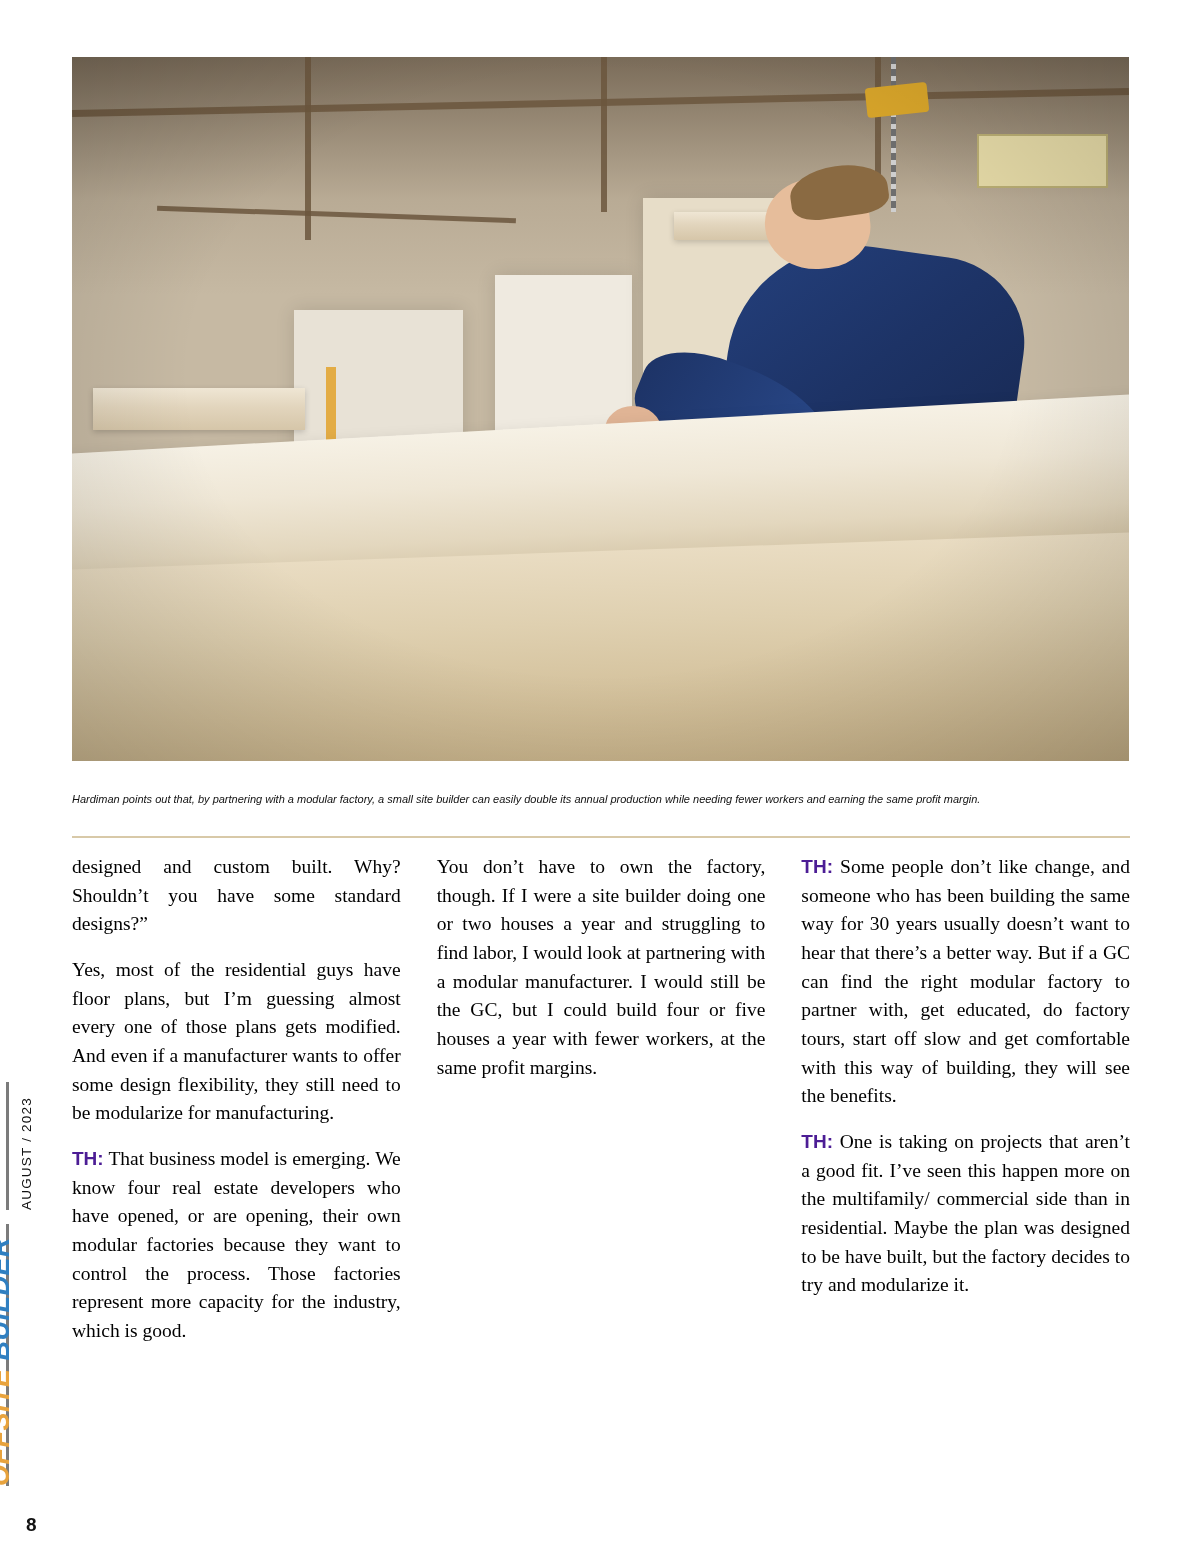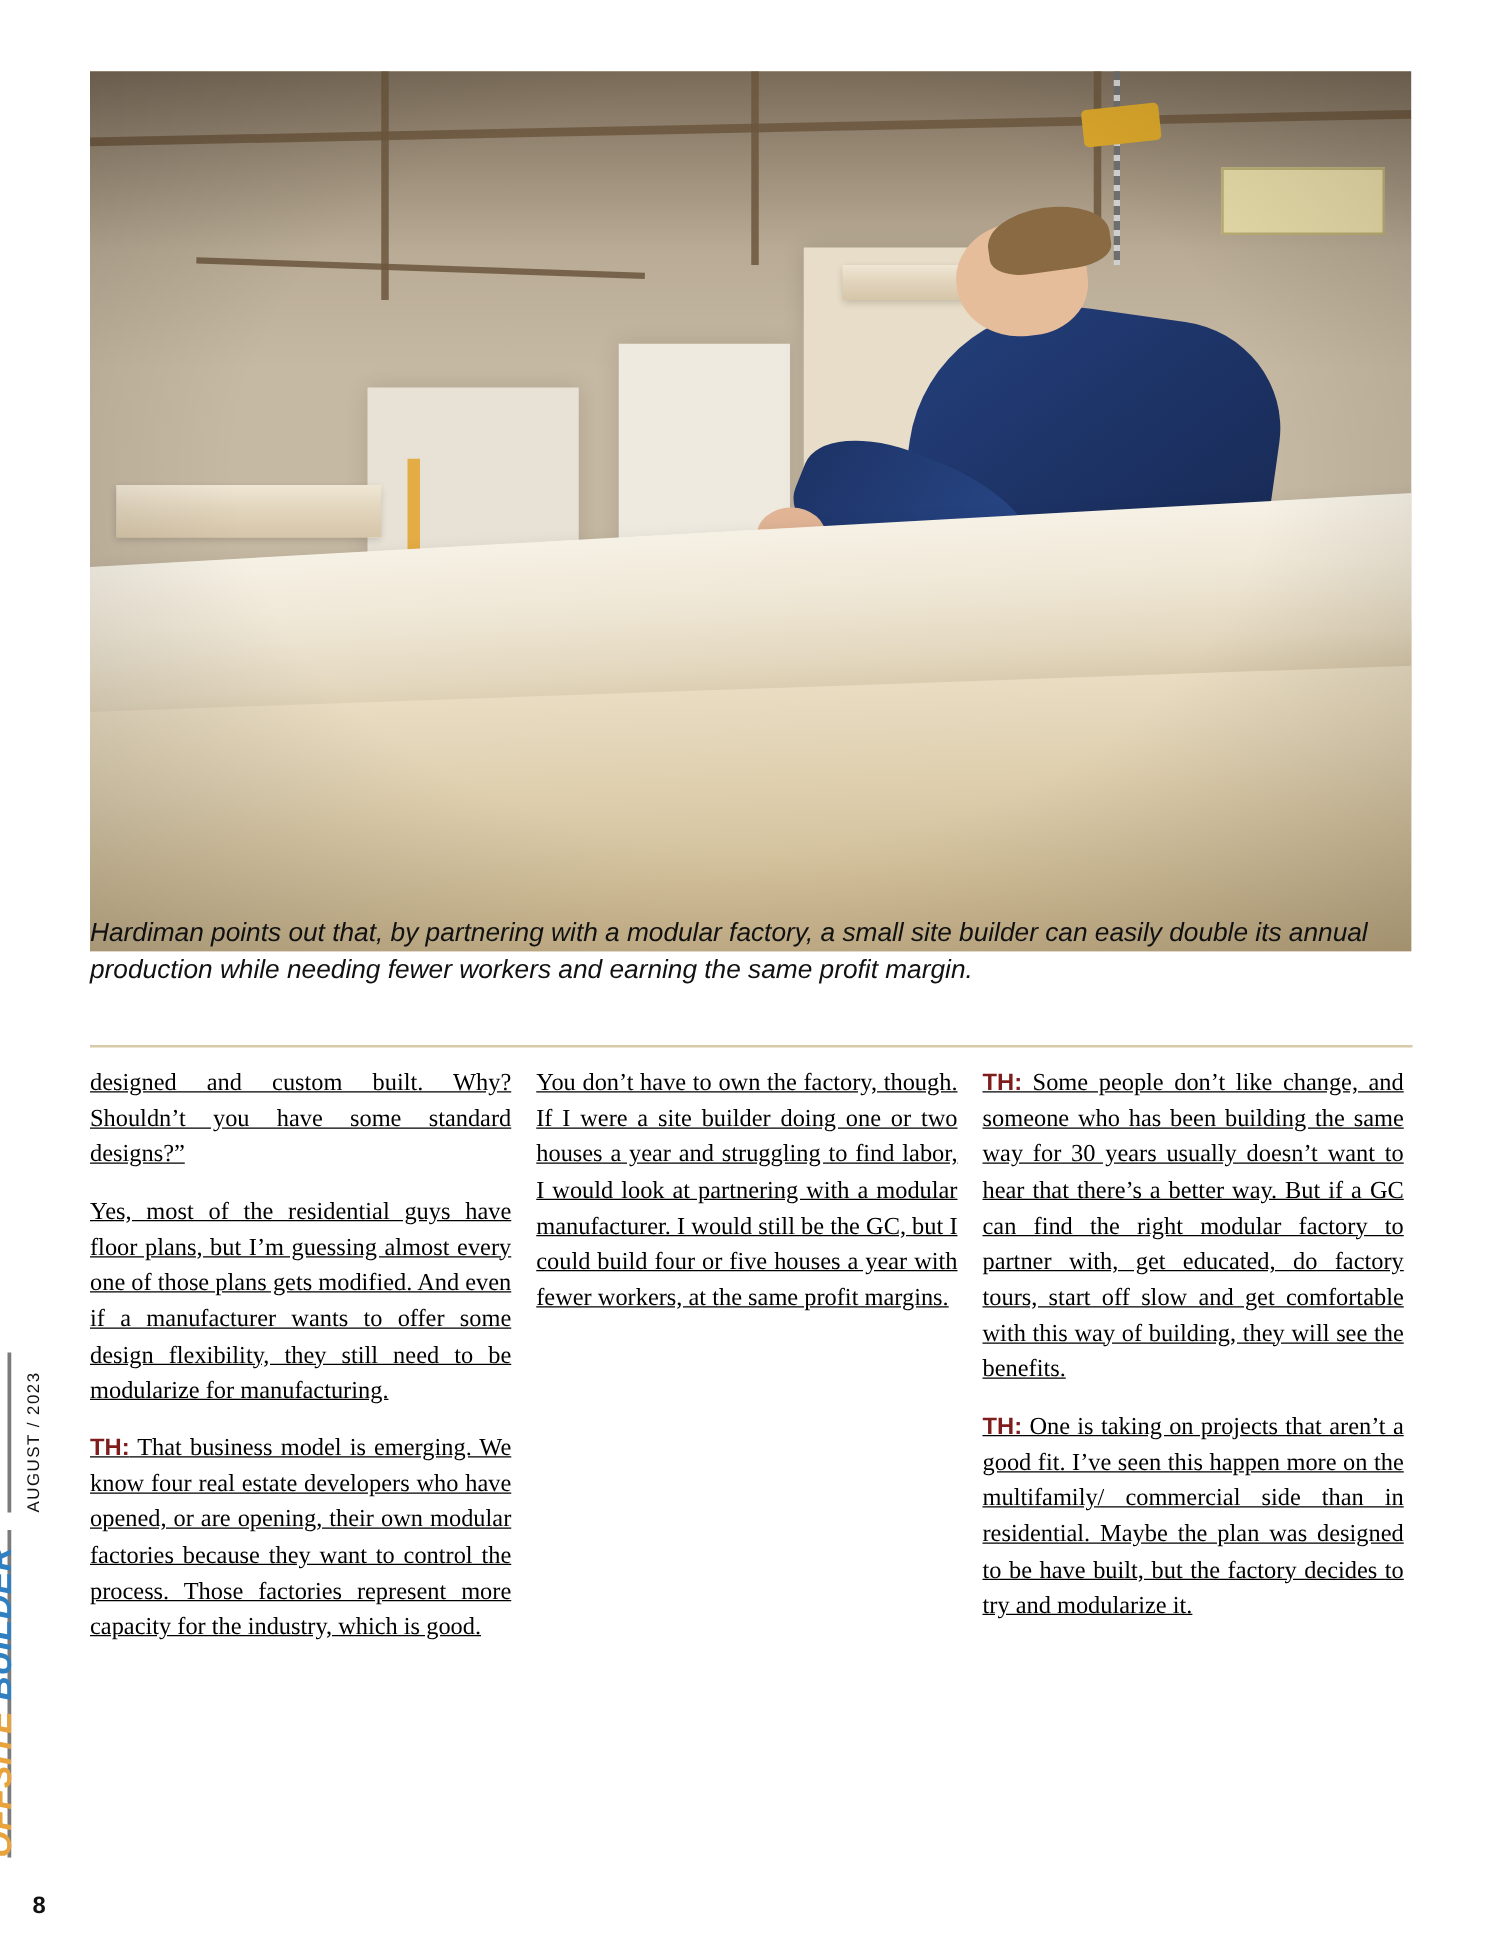--- a/index.html
+++ b/index.html
@@ -267,47 +267,46 @@
   .vignette {
     position: absolute;
     inset: 0;
     background: radial-gradient(ellipse at 50% 45%, rgba(0,0,0,0) 55%, rgba(0,0,0,0.18) 100%);
   }
 
   
   .caption {
     position: absolute;
     left: 72px;
-    top: 733px;
+    top: 792px;
     width: 1058px;
     font-family: "Liberation Sans", sans-serif;
     font-style: italic;
-    font-size: 21px;
+    font-size: 11px;
     line-height: 1.38;
     color: #111;
   }
   .rule {
     position: absolute;
     left: 72px;
     top: 836px;
     width: 1058px;
     height: 2px;
     background: #d8c9a8;
   }
 
   
   .cols {
     position: absolute;
     left: 72px;
     top: 853px;
     width: 1058px;
     height: 640px;
     display: flex;
-    gap: 20px;
-    text-decoration: underline;
+    gap: 36px;
   }
   .col {
     width: 337px;
     font-size: 19.5px;
     line-height: 1.47;
     text-align: justify;
     hyphens: auto;
   }
   .col p {
     margin: 0 0 17px 0;
@@ -319,21 +318,21 @@
     font-size: 25px;
     line-height: 1.24;
     margin: 16px 0 18px 0;
     text-align: left;
     hyphens: none;
   }
   .spk {
     font-family: "Liberation Sans", sans-serif;
     font-weight: bold;
     font-size: 19px;
-    color: #7f1d1d;
+    color: #4c1d95;
   }
 </style>
 </head>
 <body>
 
 <div class="side-rail">
   <div class="rail-bar"></div>
   <div class="rail-brand">
     <span class="offsite">OFFSITE</span><span>&nbsp;</span><span class="builder">BUILDER</span>
   </div>

